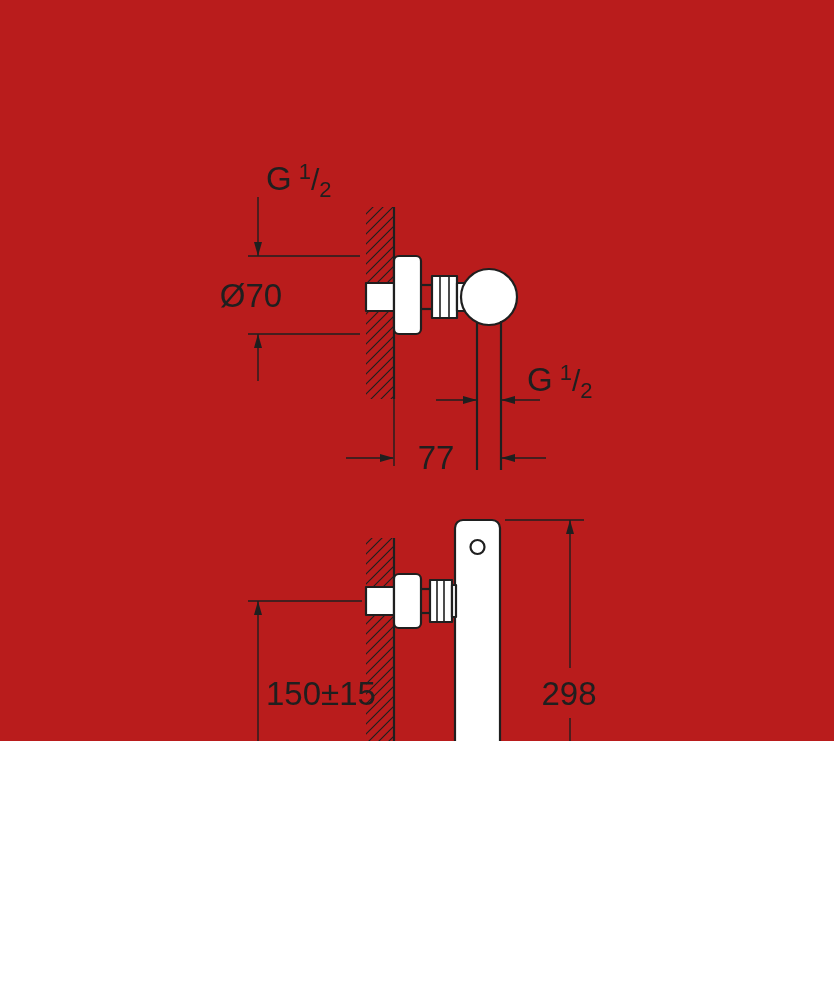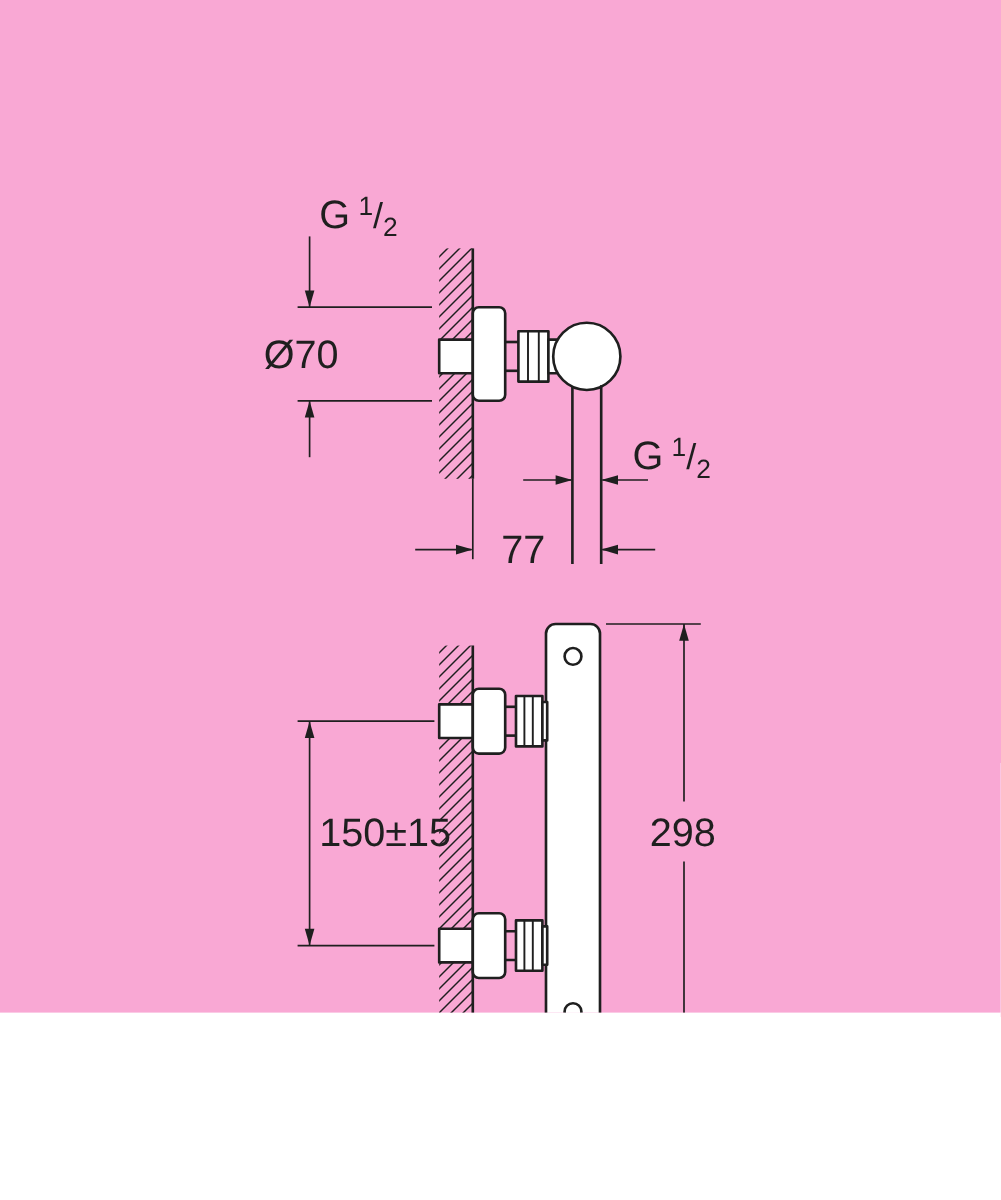--- a/index.html
+++ b/index.html
@@ -1,16 +1,16 @@
 <!DOCTYPE html>
 <html><head>
 <meta charset="utf-8">
 <style>
   html,body{margin:0;padding:0;background:#ffffff;}
-  .canvas{position:relative;width:834px;height:844px;background:#f9a8d4;overflow:hidden;text-align:right;}
+  .canvas{position:relative;width:834px;height:741px;background:#b91c1c;overflow:hidden;text-align:right;}
   svg{display:block;}
   .obj{fill:#ffffff;stroke:#1f1f1f;stroke-width:2.2;stroke-linejoin:round;}
   .objthin{fill:none;stroke:#1f1f1f;stroke-width:1.6;}
   .ln{fill:none;stroke:#1f1f1f;stroke-width:2.2;stroke-linecap:butt;}
   .thin{fill:none;stroke:#1f1f1f;stroke-width:1.4;}
   .arrow{fill:#1f1f1f;stroke:none;}
   .hatchbox{fill:url(#hatch);stroke:none;}
   text{fill:#1f1f1f;font-family:"Liberation Sans","DejaVu Sans",sans-serif;font-size:33px;}
   .frac{font-size:22px;}
   .slash{font-size:30px;}

